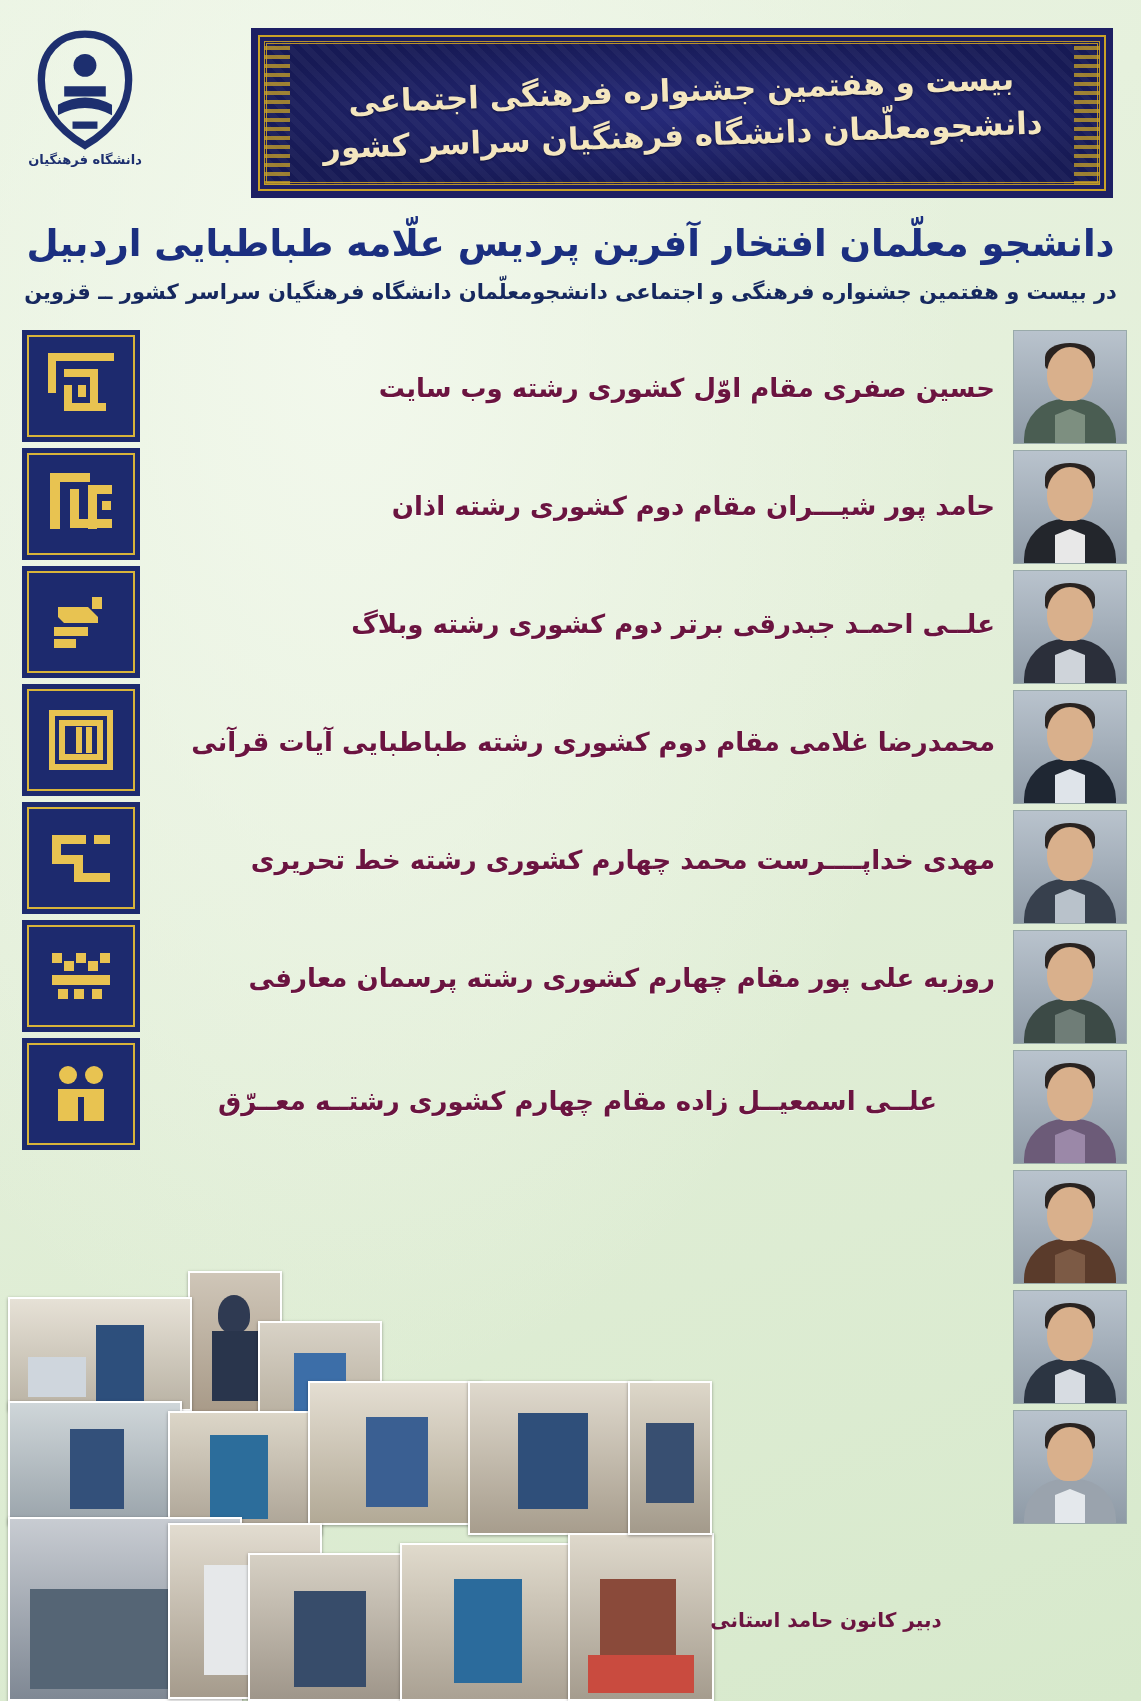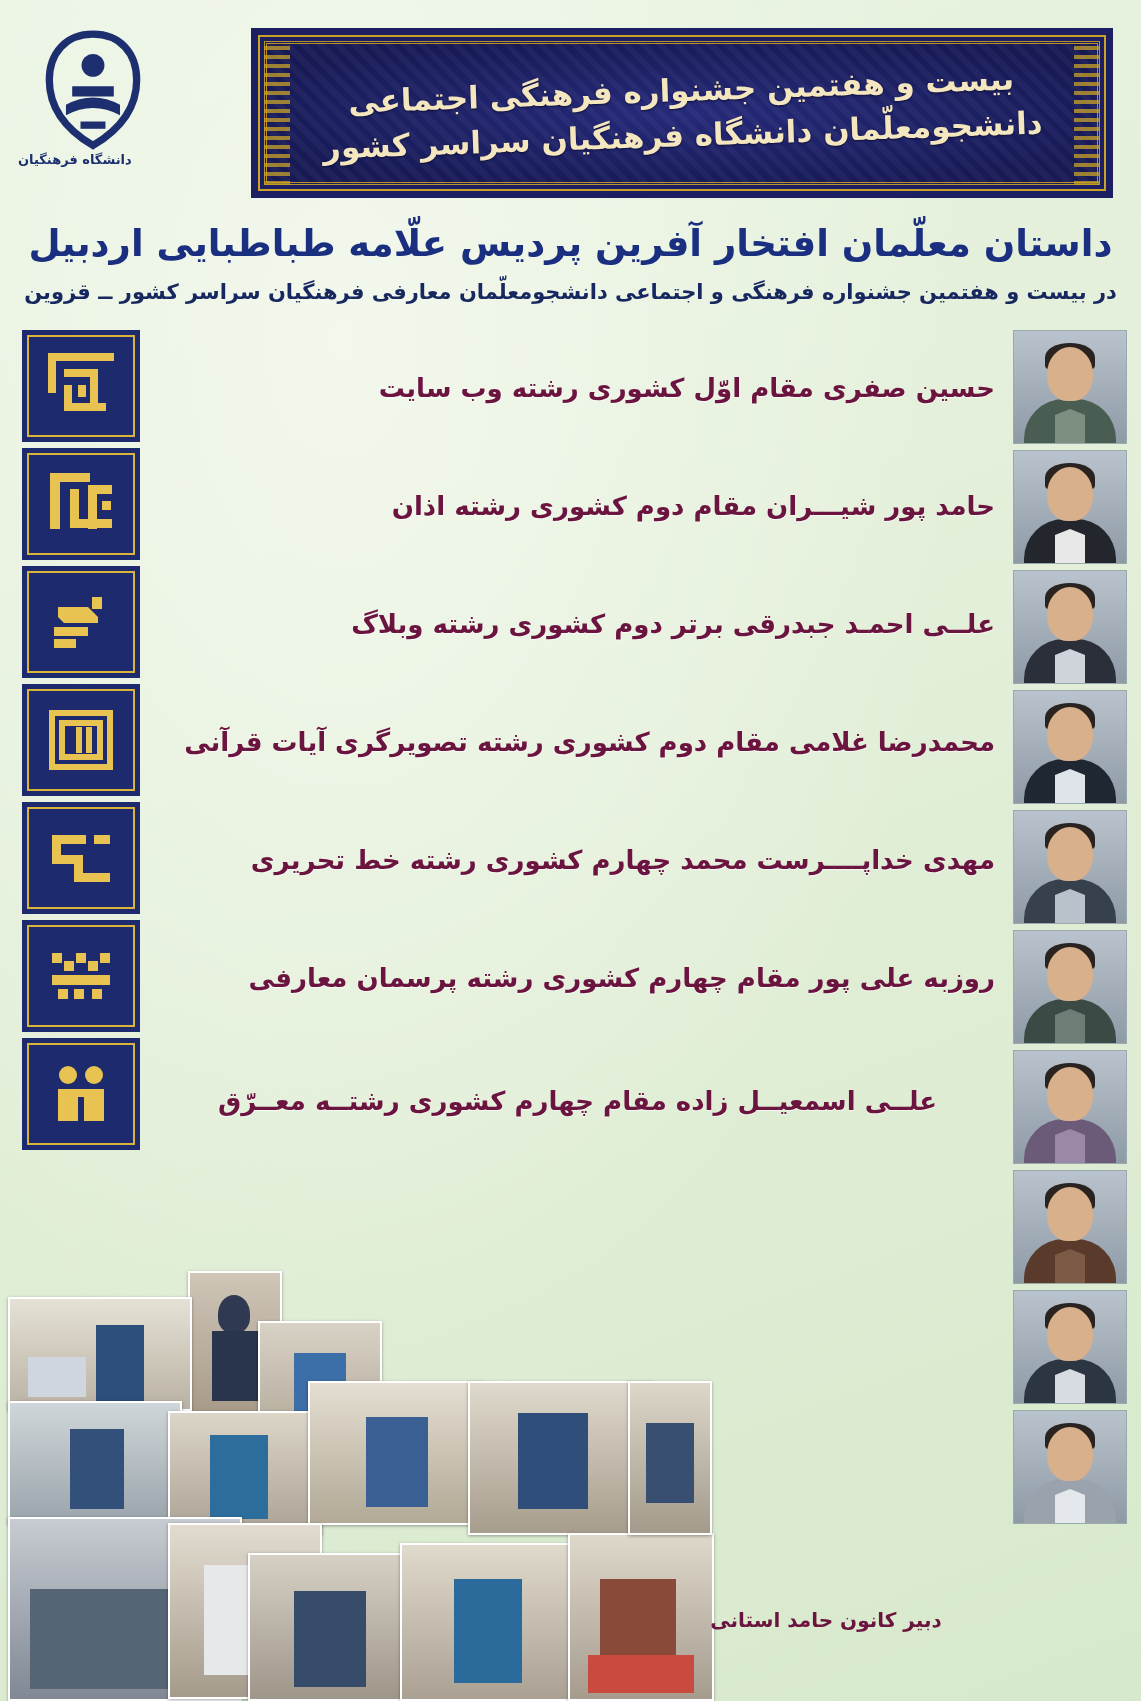--- a/index.html
+++ b/index.html
@@ -72,25 +72,25 @@
     letter-spacing: 1px;
     text-align: center;
     line-height: 1.45;
     padding: 0 40px;
     transform: rotate(-2deg);
     text-shadow: 0 1px 2px #0d0f3a;
     font-family: "DejaVu Sans", sans-serif;
   }
   .uni-logo {
     position: absolute;
-    left: 18px;
+    left: 10px;
     top: 12px;
     width: 150px;
     height: 180px;
-    text-align: left;
+    text-align: center;
   }
   .uni-mark {
     width: 104px;
     height: 118px;
     margin: 0 auto;
   }
   .uni-logo-caption {
     font-size: 13px;
     color: #1d2f6f;
     font-weight: bold;
@@ -294,22 +294,22 @@
           <circle cx="50" cy="34" r="11" fill="#1d2f6f"></circle>
           <path d="M30 54 h40 v10 h-40 z" fill="#1d2f6f"></path>
           <path d="M24 72 q26 -14 52 0 v10 q-26 -14 -52 0 z" fill="#1d2f6f"></path>
           <path d="M38 88 h24 v7 h-24 z" fill="#1d2f6f"></path>
         </svg>
       </div>
       <div class="uni-logo-caption">دانشگاه فرهنگیان</div>
     </div>
   </div>
 
-  <div class="title-main">داستان معلّمان  افتخار آفرین  پردیس علّامه طباطبایی اردبیل</div>
-  <div class="title-sub">در بیست و هفتمین جشنواره فرهنگی و اجتماعی دانشجومعلّمان معارفی فرهنگیان سراسر کشور ــ قزوین</div>
+  <div class="title-main">دانشجو معلّمان  افتخار آفرین  پردیس علّامه طباطبایی اردبیل</div>
+  <div class="title-sub">در بیست و هفتمین جشنواره فرهنگی و اجتماعی دانشجومعلّمان دانشگاه فرهنگیان سراسر کشور ــ قزوین</div>
 
   <div class="icon-col">
 
     <div class="icon-tile">
       <div class="inner">
         <svg viewBox="0 0 74 74">
             <g fill="#e8c351">
           <rect x="4" y="4" width="66" height="8"></rect>
               <rect x="4" y="4" width="8" height="40"></rect>
           <rect x="20" y="20" width="34" height="8"></rect>
@@ -416,21 +416,21 @@
     <div class="name-row">
       <div class="name-text">حسین صفری  مقام اوّل کشوری رشته وب سایت</div>
     </div>
     <div class="name-row">
       <div class="name-text">حامد پور شیـــران  مقام دوم کشوری رشته  اذان</div>
     </div>
     <div class="name-row">
       <div class="name-text">علــی احمـد جبدرقی  برتر دوم کشوری رشته  وبلاگ</div>
     </div>
     <div class="name-row">
-      <div class="name-text">محمدرضا غلامی  مقام دوم کشوری رشته  تصویرگری آیات قرآنی</div>
+      <div class="name-text">محمدرضا غلامی  مقام دوم کشوری رشته  طباطبایی آیات قرآنی</div>
     </div>
     <div class="name-row">
       <div class="name-text">مهدی خداپــــرست محمد چهارم کشوری رشته  خط تحریری</div>
     </div>
     <div class="name-row">
       <div class="name-text">روزبه علی پور  مقام چهارم کشوری رشته  پرسمان معارفی</div>
     </div>
     <div class="name-row tall centered">
       <div class="name-text">علــی اسمعیــل زاده  مقام چهارم کشوری رشتــه معــرّق</div>
     </div>

